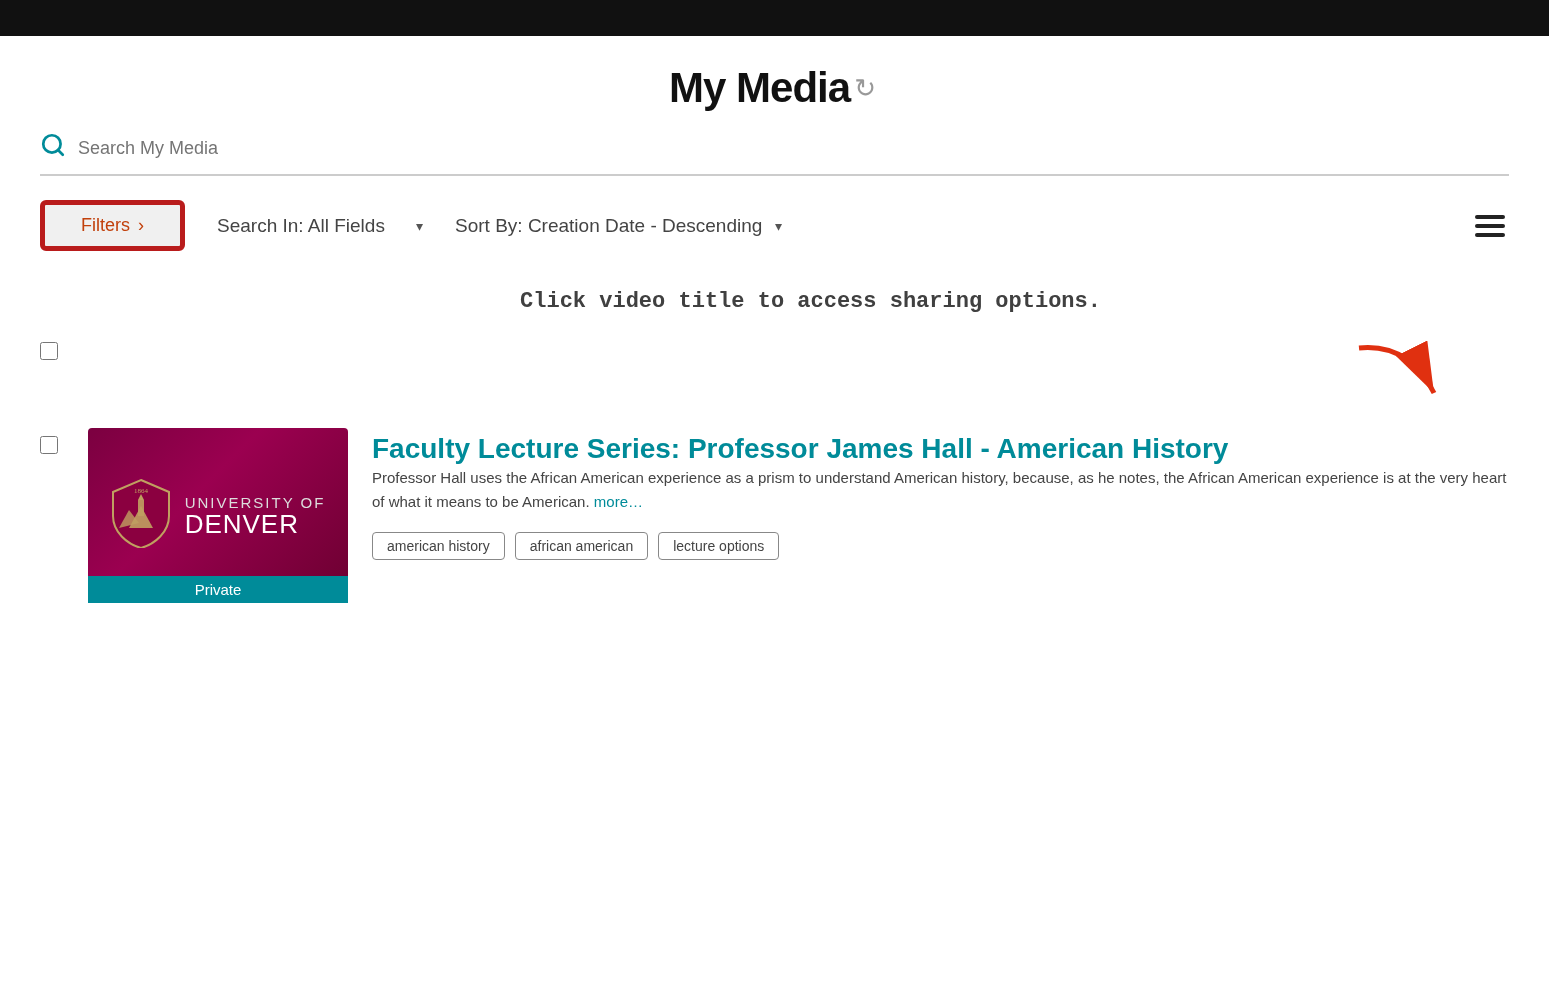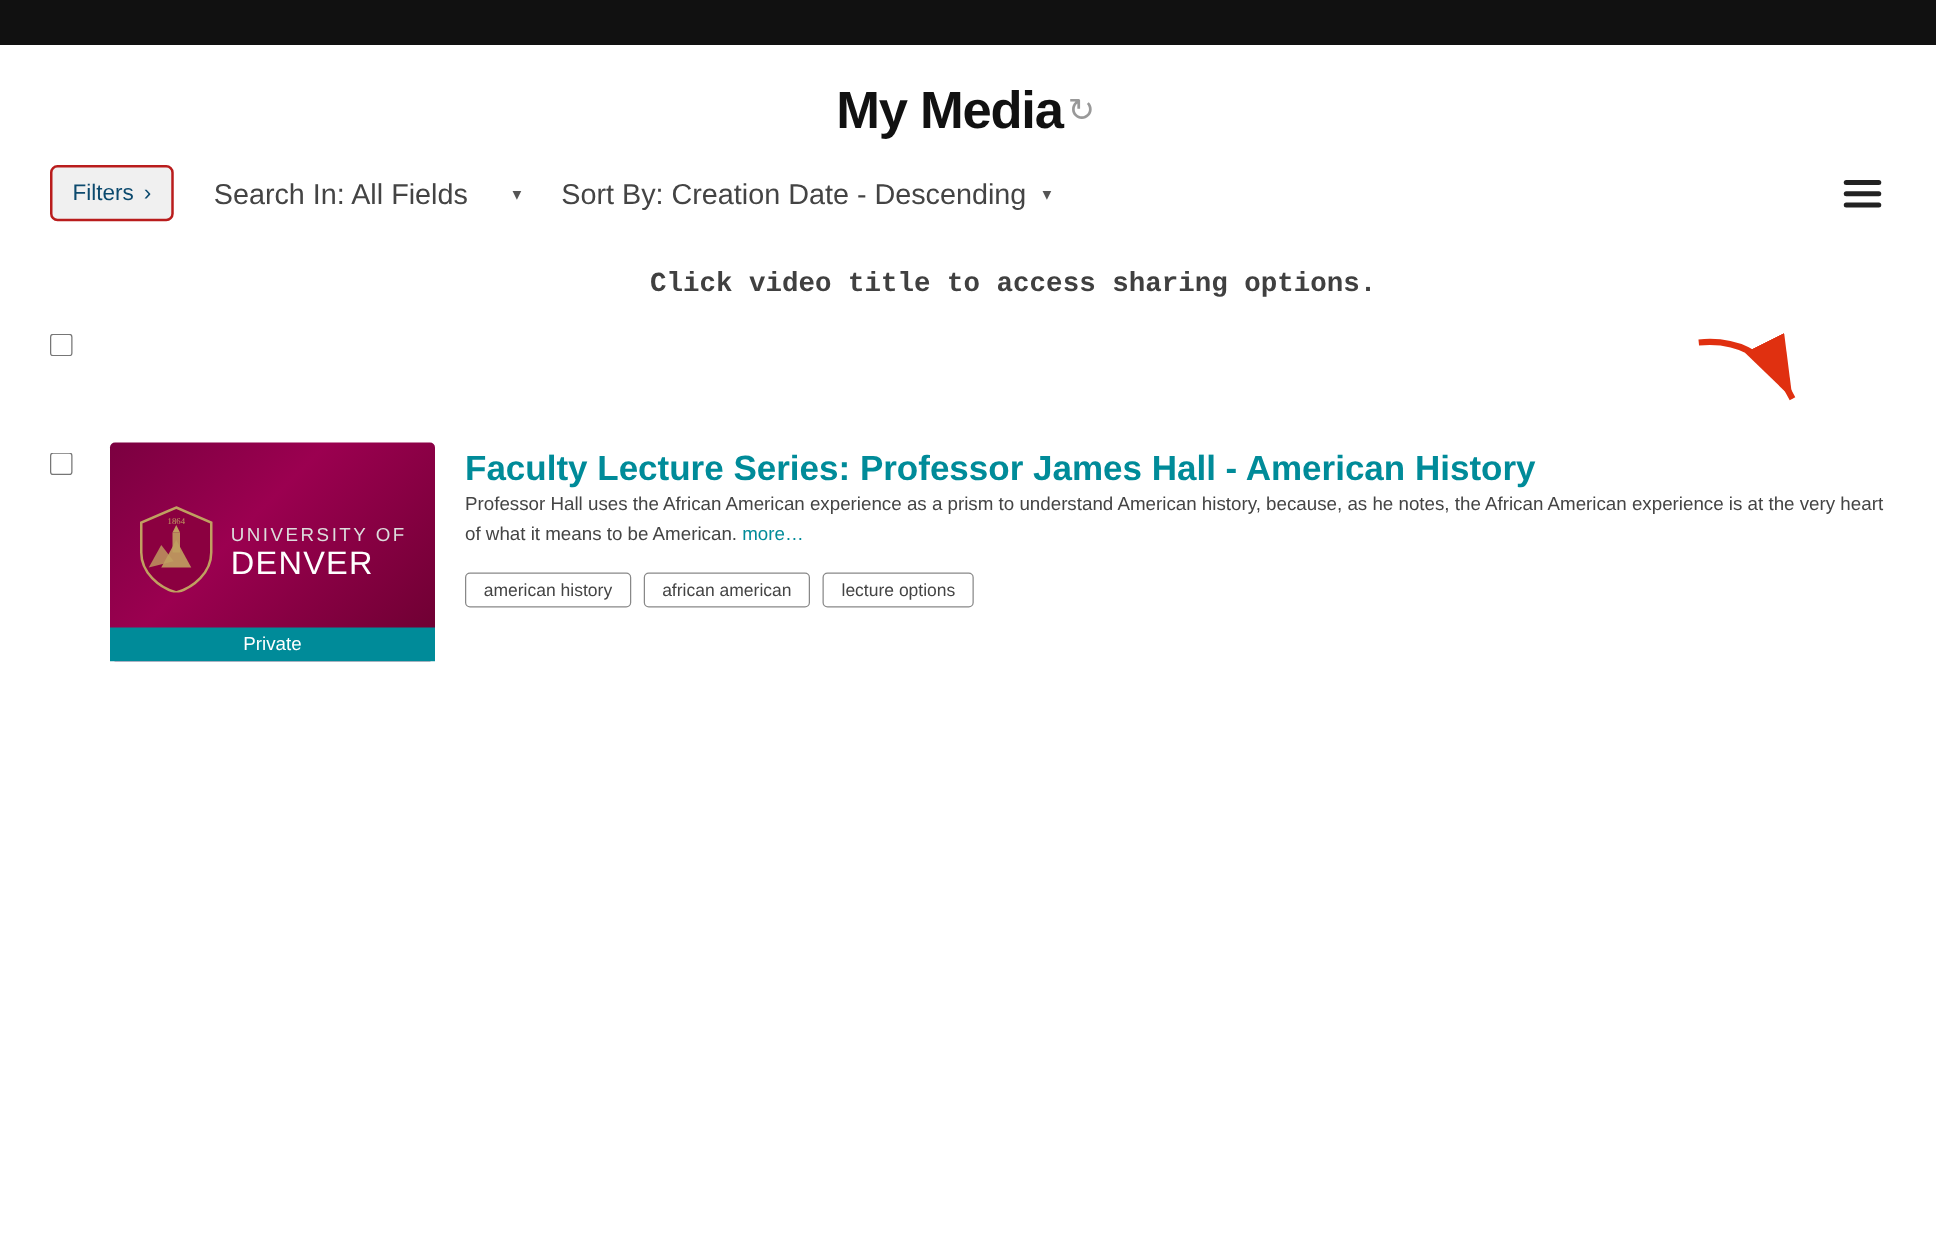--- a/index.html
+++ b/index.html
@@ -65,42 +65,42 @@
 
     .filters-toolbar {
       display: flex;
       align-items: center;
       gap: 32px;
       margin-bottom: 28px;
     }
 
     .filters-btn {
       background: #f0f0f0;
-      border: 2px solid #b91c1c;
+      border: 5px solid #b91c1c;
       border-radius: 6px;
-      padding: 10px 16px;
+      padding: 10px 36px;
       font-size: 18px;
       cursor: pointer;
-      color: #0c4a6e;
+      color: #c2410c;
       display: flex;
       align-items: center;
       gap: 8px;
     }
 
     .select-wrapper {
       display: flex;
       align-items: center;
       gap: 6px;
       position: relative;
     }
 
     .select-wrapper select {
       background: none;
       border: none;
-      font-size: 23px;
+      font-size: 19px;
       color: #444;
       cursor: pointer;
       outline: none;
       padding-right: 20px;
       appearance: none;
       -webkit-appearance: none;
     }
 
     .chevron-down {
       font-size: 14px;
@@ -271,20 +271,29 @@
 
 <div class="page-container">
 
   <div class="header-row">
     <h1 class="page-title">My Media</h1>
     <button class="refresh-icon-btn" title="Refresh">
       <span>↻</span>
     </button>
   </div>
 
+  <div class="search-row">
+    <span class="search-icon-wrap">
+      <svg width="26" height="26" viewBox="0 0 24 24" fill="none" stroke="#008B99" stroke-width="2.5" stroke-linecap="round" stroke-linejoin="round">
+        <circle cx="11" cy="11" r="8"></circle>
+        <line x1="21" y1="21" x2="16.65" y2="16.65"></line>
+      </svg>
+    </span>
+    <input type="text" class="search-input" placeholder="Search My Media" style="">
+  </div>
 
   <div class="filters-toolbar">
     <button class="filters-btn">
       <span>Filters</span>
       <span>›</span>
     </button>
 
     <div class="select-wrapper">
       <select>
         <option>Search In: All Fields</option>

